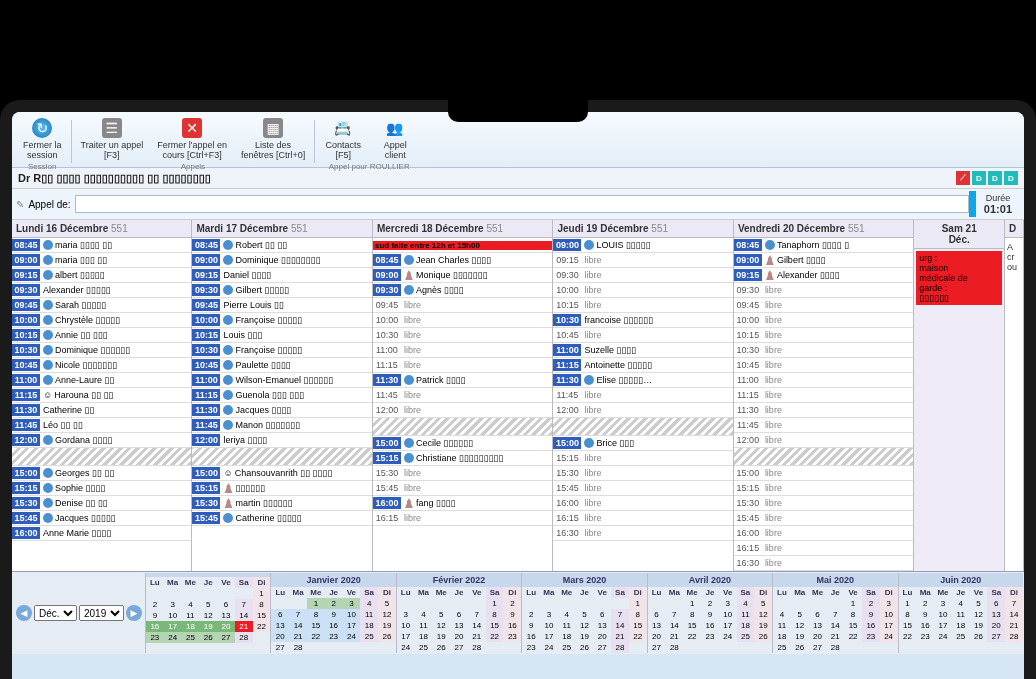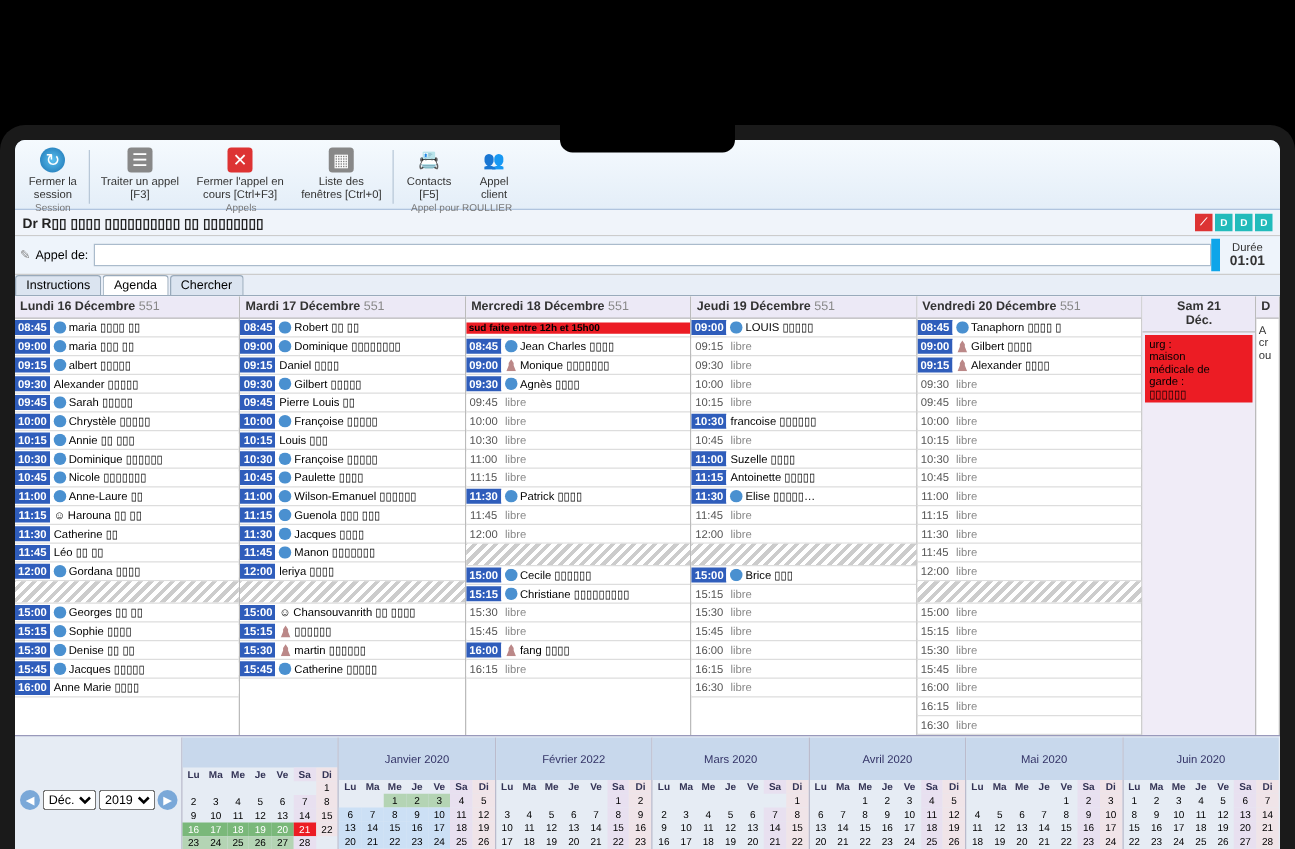--- a/index.html
+++ b/index.html
@@ -42,21 +42,21 @@
 .slot.hatched { background: repeating-linear-gradient(-45deg, #ccc 0, #ccc 3px, #fff 3px, #fff 6px); height: 18px; }
 
 .urg-box { background: #ec1c24; color: #000; font-size: 9px; padding: 2px 3px; margin: 2px; text-align: left; }
 .no-slots { font-size: 9px; text-align: center; padding: 8px 4px; color: #333; font-weight: bold; }
 
 .cal-strip { display: flex; background: #e6ecf4; border-top: 1px solid #99b; padding: 1px; }
 .cal-nav { padding: 2px 3px; display: flex; align-items: center; gap: 2px; }
 .cal-nav select { font-size: 10px; height: 16px; }
 .cal-nav .arrow { width: 16px; height: 16px; background: #7aa8d8; border-radius: 50%; color: #fff; display: flex; align-items: center; justify-content: center; font-size: 9px; cursor: pointer; }
 .mini-month { flex: 1; border-left: 1px solid #bbc; }
-.mini-month-title { background: #c8d8ec; color: #336; font-size: 9px; font-weight: normal; text-align: center; padding: 12px; }
+.mini-month-title { background: #c8d8ec; color: #336; font-size: 9px; font-weight: bold; text-align: center; padding: 2px; }
 .mini-grid { display: grid; grid-template-columns: repeat(7, 1fr); font-size: 8px; }
 .mini-grid > div { text-align: center; padding: 0; height: 11px; line-height: 11px; }
 .mini-grid .dow { color: #335; font-weight: bold; }
 .mini-grid .sat { background: #e8e0f0; }
 .mini-grid .sun { background: #f0e4e8; }
 .mini-grid .sel { background: #7ab87a; color: #fff; }
 .mini-grid .today { background: #ec1c24; color: #fff; }
 .mini-grid .cw { background: #b4d4b4; }
 .mini-grid .nw { background: #cce0f5; }
 
@@ -132,25 +132,20 @@
     <div class="search-row">
       <span style="color:#888;margin-right:4px">✎</span>
       <span style="margin-right:4px">Appel de:</span>
       <input type="text" placeholder="" style="">
       <div class="duree">
         <span>Durée</span>
         <b>01:01</b>
       </div>
     </div>
 
-    <div class="tabs">
-      <div class="tab">Instructions</div>
-      <div class="tab active">Agenda</div>
-      <div class="tab">Chercher</div>
-    </div>
 
     <div class="agenda" id="agenda">
           <div class="day-col">
     <div class="day-head">Lundi 16 Décembre <span class="count">551</span></div>
             <div class="slot">
     <div class="slot-time ">08:45</div>
     <div class="slot-body "><span class="ico-globe"></span>maria ▯▯▯▯ ▯▯</div>
   </div>
             <div class="slot">
     <div class="slot-time ">09:00</div>

